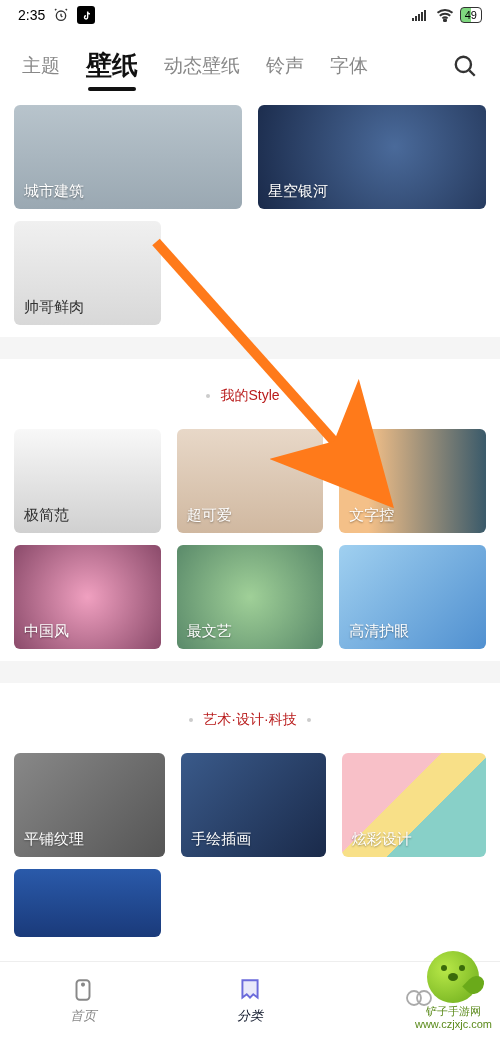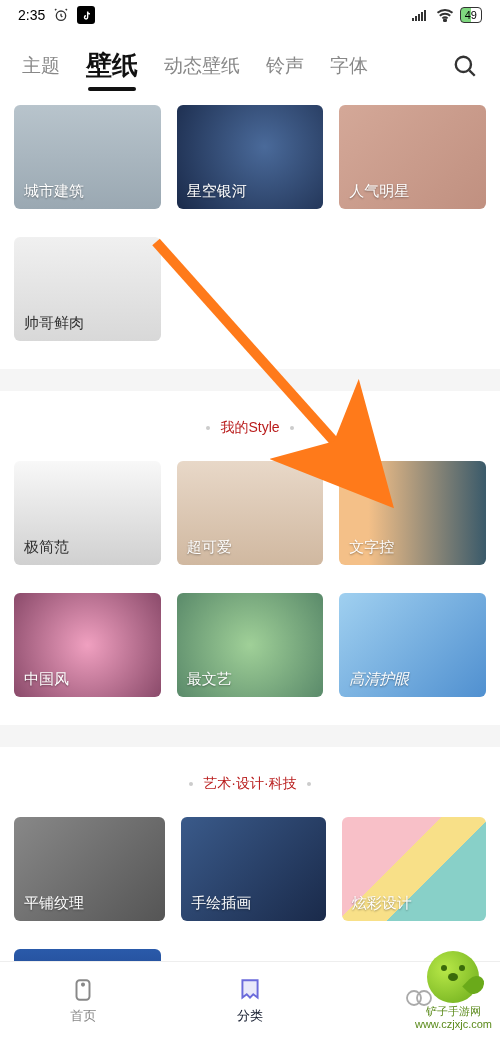--- a/index.html
+++ b/index.html
@@ -14,49 +14,49 @@
 
 
 .top-tabs { display: flex; align-items: center; padding: 18px 22px 8px; gap: 26px; }
 .tab { font-size: 19px; color: #888; position: relative; }
 .tab.active { font-size: 26px; font-weight: 700; color: #111; }
 .tab.active::after { content: ""; position: absolute; left: 2px; right: 2px; bottom: -8px; height: 4px; background: #111; border-radius: 2px; }
 .search-btn { margin-left: auto; }
 
 
 .grid-section { padding: 0 14px; }
-.grid-row { display: flex; gap: 16px; margin-bottom: 28px; }
+.grid-row { display: flex; gap: 16px; margin-bottom: 12px; }
 .card { flex: 1; height: 104px; border-radius: 6px; position: relative; overflow: hidden; background: #ccc; }
 .card-label { position: absolute; left: 10px; bottom: 8px; color: #fff; font-size: 15px; font-weight: 500; text-shadow: 0 1px 2px rgba(0,0,0,0.4); }
 .card.empty { visibility: hidden; }
 
 
 .section-header { display: flex; align-items: center; justify-content: center; gap: 10px; color: #b91c1c; font-size: 14px; padding: 28px 4px 24px; }
 .dot { width: 4px; height: 4px; background: #ccc; border-radius: 50%; }
 
 
-.bottom-nav { position: absolute; bottom: 0; left: 0; right: 0; height: 78px; background: #fff; display: flex; border-top: 1px solid #eee; }
+.bottom-nav { position: absolute; bottom: 0; left: 0; right: 0; height: 78px; background: #fff; display: flex; border-top: 1px solid #eee; font-style: italic; }
 .nav-item { flex: 1; display: flex; flex-direction: column; align-items: center; justify-content: center; gap: 4px; font-size: 13px; color: #888; }
 .nav-item.active { color: #0f172a; }
 .nav-icon { width: 26px; height: 26px; }
 
 
 .gap { height: 22px; background: #f5f5f5; margin: 12px 0 0; }
 
 
 .bg-city { background: linear-gradient(#b8c4cc, #9aa8b2); }
 .bg-galaxy { background: radial-gradient(circle at 60% 40%, #4a6a9a, #1a2a4a); }
 .bg-star { background: linear-gradient(135deg, #d4a898, #c09080); }
 .bg-guy { background: linear-gradient(#f0f0f0, #d8d8d8); }
 .bg-minimal { background: linear-gradient(#f8f8f8, #d0d0d0); }
 .bg-cute { background: linear-gradient(#e8d8c8, #d0b8a0); }
 .bg-text { background: linear-gradient(90deg, #f4c088 20%, #3a5a6a); }
 .bg-china { background: radial-gradient(circle, #f0a0c0, #8a4a6a); }
 .bg-art { background: radial-gradient(circle at 50% 50%, #a0d098, #5a8a6a); }
-.bg-hd { background: linear-gradient(135deg, #a0d0f0, #5090d0); font-style: italic; }
+.bg-hd { background: linear-gradient(135deg, #a0d0f0, #5090d0); }
 .bg-tile { background: linear-gradient(135deg, #888, #555); padding-left: 7px; }
 .bg-hand { background: linear-gradient(135deg, #3a5a8a, #1a2a4a); }
 .bg-color { background: linear-gradient(135deg, #f8c0c8 40%, #f8e088 40%, #f8e088 60%, #88d0c8 60%); }
 .bg-blue { background: linear-gradient(#2a5aaa, #1a3a7a); }
 
 
 .arrow { position: absolute; left: 148px; top: 234px; width: 260px; height: 276px; pointer-events: none; z-index: 50; }
 
 
 .watermark { position: absolute; right: 8px; bottom: 8px; display: flex; flex-direction: column; align-items: center; z-index: 60; }
@@ -124,23 +124,20 @@
 </div>
 
 <div class="grid-section" style="margin-top:14px">
   <div class="grid-row">
     <div class="card bg-city">
         <span class="card-label">城市建筑</span>
       </div>
     <div class="card bg-galaxy">
         <span class="card-label">星空银河</span>
       </div>
-    <div class="card bg-star">
-        <span class="card-label">人气明星</span>
-      </div>
   </div>
   <div class="grid-row">
     <div class="card bg-guy">
         <span class="card-label" style="color:#333;text-shadow:none">帅哥鲜肉</span>
       </div>
     <div class="card empty"></div>
     <div class="card empty"></div>
   </div>
 </div>
 

